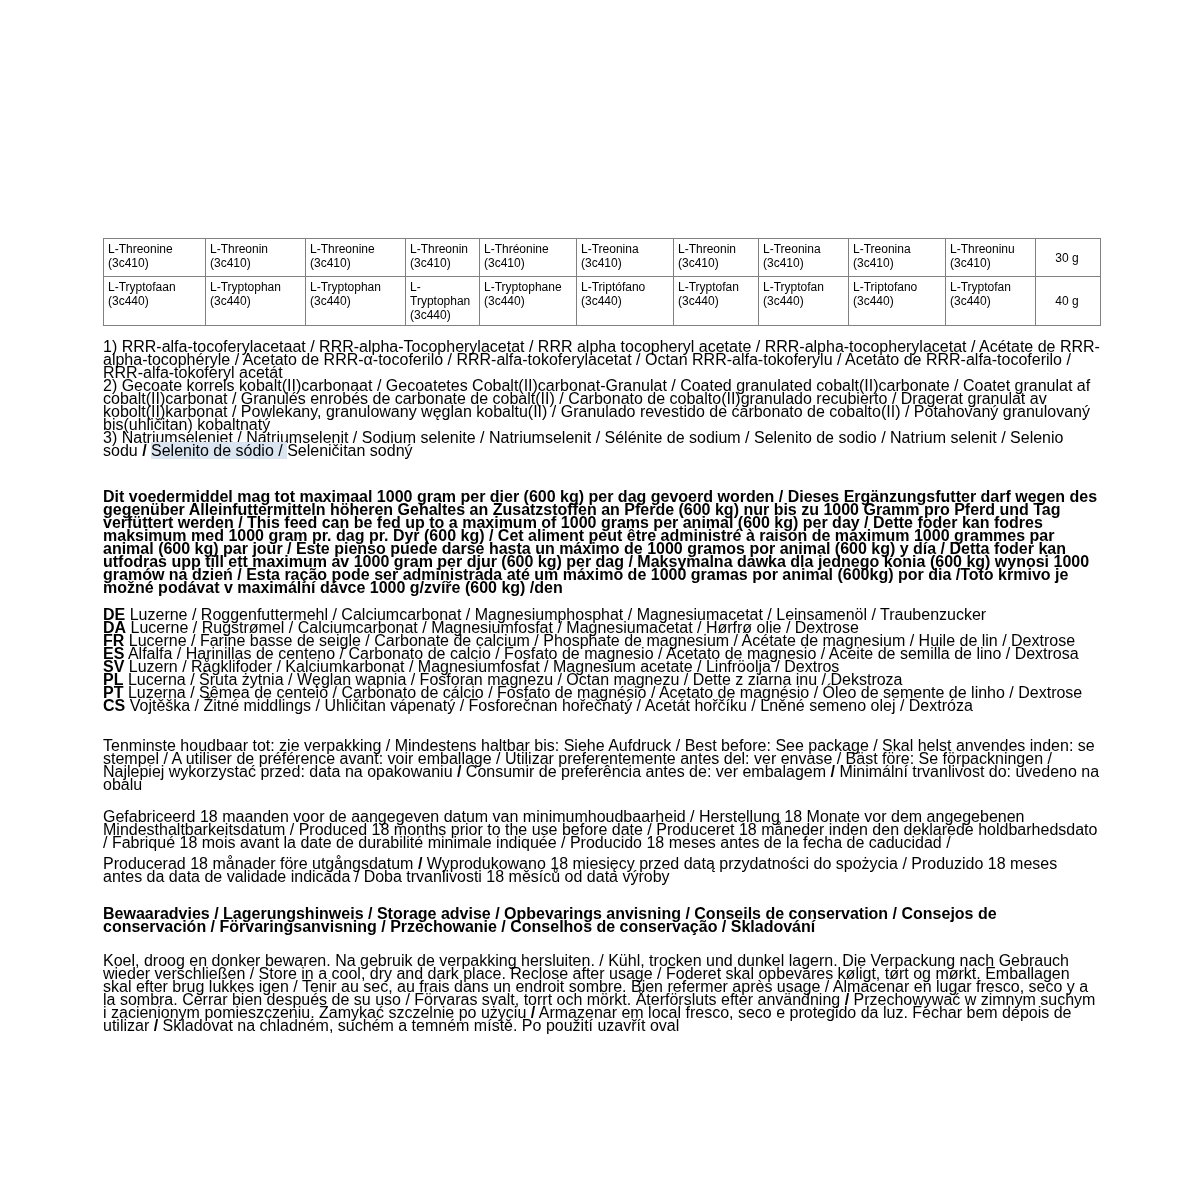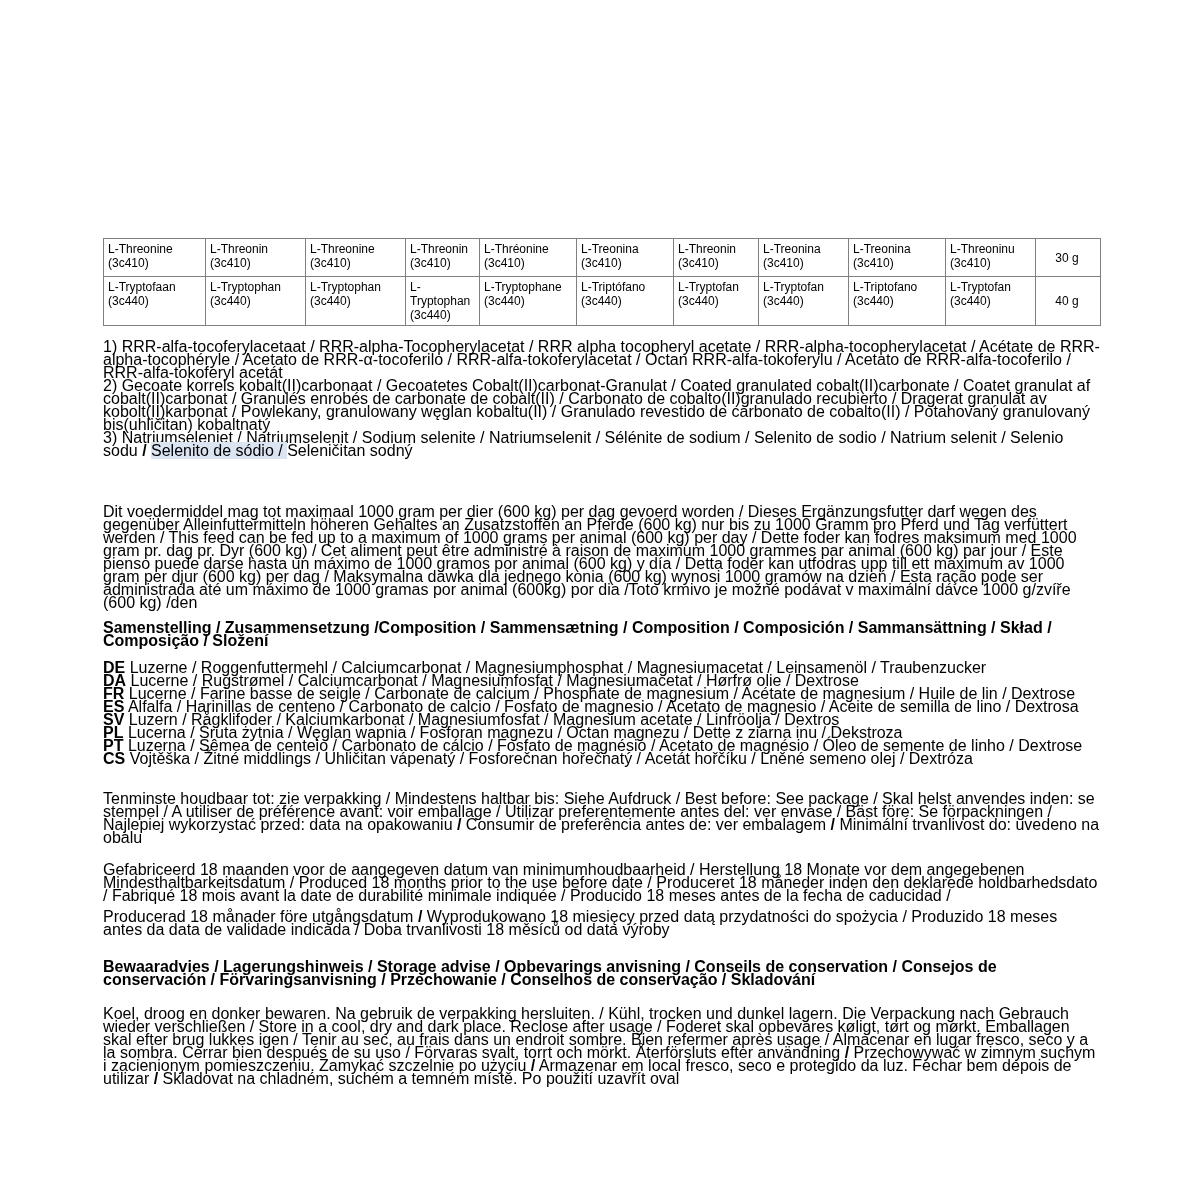--- a/index.html
+++ b/index.html
@@ -31,21 +31,21 @@
   }
   table.amino tr.r1 td { height: 31px; }
   table.amino td.amount {
     text-align: center;
     vertical-align: middle;
     padding-right: 6px;
   }
   
   .txt { font-size: 16px; line-height: 13px; }
   .footnotes   { margin-top: 14px; }
-  .feeding     { margin-top: 48px; }
+  .feeding     { margin-top: 33px; font-weight: bold; }
   .comp-head   { margin-top: 12px; font-weight: bold; }
   .comp-list   { margin-top: 14px; }
   .best-before { margin-top: 27px; }
   .produced1   { margin-top: 19px; }
   .produced2   { margin-top: 8px; }
   .store-head  { margin-top: 24px; font-weight: bold; }
   .store-text  { margin-top: 21px; }
   .lang { font-weight: bold; }
   .b { font-weight: bold; }
   .hl { background: var(--highlight, #dbe5f1); }
@@ -160,21 +160,20 @@
     </table>
 
   <div class="txt footnotes">
     <div>1) RRR-alfa-tocoferylacetaat / RRR-alpha-Tocopherylacetat / RRR alpha tocopheryl acetate / RRR-alpha-tocopherylacetat / Acétate de RRR-alpha-tocophéryle / Acetato de RRR-α-tocoferilo / RRR-alfa-tokoferylacetat / Octan RRR-alfa-tokoferylu / Acetato de RRR-alfa-tocoferilo / RRR-alfa-tokoferyl acetát</div>
     <div>2) Gecoate korrels kobalt(II)carbonaat / Gecoatetes Cobalt(II)carbonat-Granulat / Coated granulated cobalt(II)carbonate / Coatet granulat af cobalt(II)carbonat / Granulés enrobés de carbonate de cobalt(II) / Carbonato de cobalto(II)granulado recubierto / Dragerat granulat av kobolt(II)karbonat / Powlekany, granulowany węglan kobaltu(II) / Granulado revestido de carbonato de cobalto(II) / Potahovaný granulovaný bis(uhličitan) kobaltnatý</div>
     <div><span>3) Natriumseleniet / Natriumselenit / Sodium selenite / Natriumselenit / Sélénite de sodium / Selenito de sodio / Natrium selenit / Selenio sodu </span><span class="b">/</span><span> </span><span class="hl">Selenito de sódio / </span><span>Seleničitan sodný</span></div>
   </div>
 
   <div class="txt feeding">Dit voedermiddel mag tot maximaal 1000 gram per dier (600 kg) per dag gevoerd worden / Dieses Ergänzungsfutter darf wegen des gegenüber Alleinfuttermitteln höheren Gehaltes an Zusatzstoffen an Pferde (600 kg) nur bis zu 1000 Gramm pro Pferd und Tag verfüttert werden / This feed can be fed up to a maximum of 1000 grams per animal (600 kg) per day / Dette foder kan fodres maksimum med 1000 gram pr. dag pr. Dyr (600 kg) / Cet aliment peut être administré à raison de maximum 1000 grammes par animal (600 kg) par jour / Este pienso puede darse hasta un máximo de 1000 gramos por animal (600 kg) y día / Detta foder kan utfodras upp till ett maximum av 1000 gram per djur (600 kg) per dag / Maksymalna dawka dla jednego konia (600 kg) wynosi 1000 gramów na dzień / Esta ração pode ser administrada até um máximo de 1000 gramas por animal (600kg) por dia /Toto krmivo je možné podávat v maximální dávce 1000 g/zvíře (600 kg) /den</div>
 
-  <div class="txt comp-head">Samenstelling / Zusammensetzung /Composition / Sammensætning / Composition / Composición / Sammansättning / Skład / Composição / Složení</div>
 
   <div class="txt comp-list">
     <div><span class="lang">DE</span> <span>Luzerne / Roggenfuttermehl / Calciumcarbonat / Magnesiumphosphat / Magnesiumacetat / Leinsamenöl / Traubenzucker</span></div>
     <div><span class="lang">DA</span> <span>Lucerne / Rugstrømel / Calciumcarbonat / Magnesiumfosfat / Magnesiumacetat / Hørfrø olie / Dextrose</span></div>
     <div><span class="lang">FR</span> <span>Lucerne / Farine basse de seigle / Carbonate de calcium / Phosphate de magnesium / Acétate de magnesium / Huile de lin / Dextrose</span></div>
     <div><span class="lang">ES</span> <span>Alfalfa / Harinillas de centeno / Carbonato de calcio / Fosfato de magnesio / Acetato de magnesio / Aceite de semilla de lino / Dextrosa</span></div>
     <div><span class="lang">SV</span> <span>Luzern / Rågklifoder / Kalciumkarbonat / Magnesiumfosfat / Magnesium acetate / Linfröolja / Dextros</span></div>
     <div><span class="lang">PL</span> <span>Lucerna / Śruta żytnia / Węglan wapnia / Fosforan magnezu / Octan magnezu / Dette z ziarna inu / Dekstroza</span></div>
     <div><span class="lang">PT</span> <span>Luzerna / Sêmea de centeio / Carbonato de cálcio / Fosfato de magnésio / Acetato de magnésio / Óleo de semente de linho / Dextrose</span></div>
     <div><span class="lang">CS</span> <span>Vojtěška / Žitné middlings / Uhličitan vápenatý / Fosforečnan hořečnatý / Acetát hořčíku / Lněné semeno olej / Dextróza</span></div>

